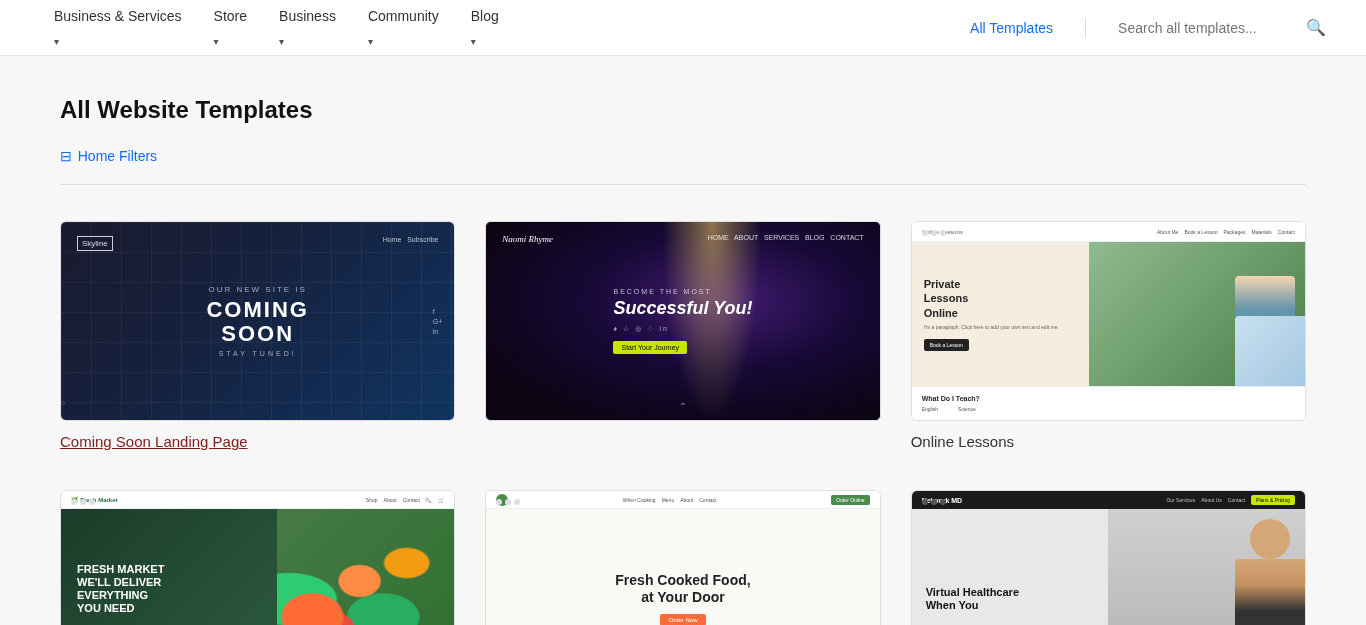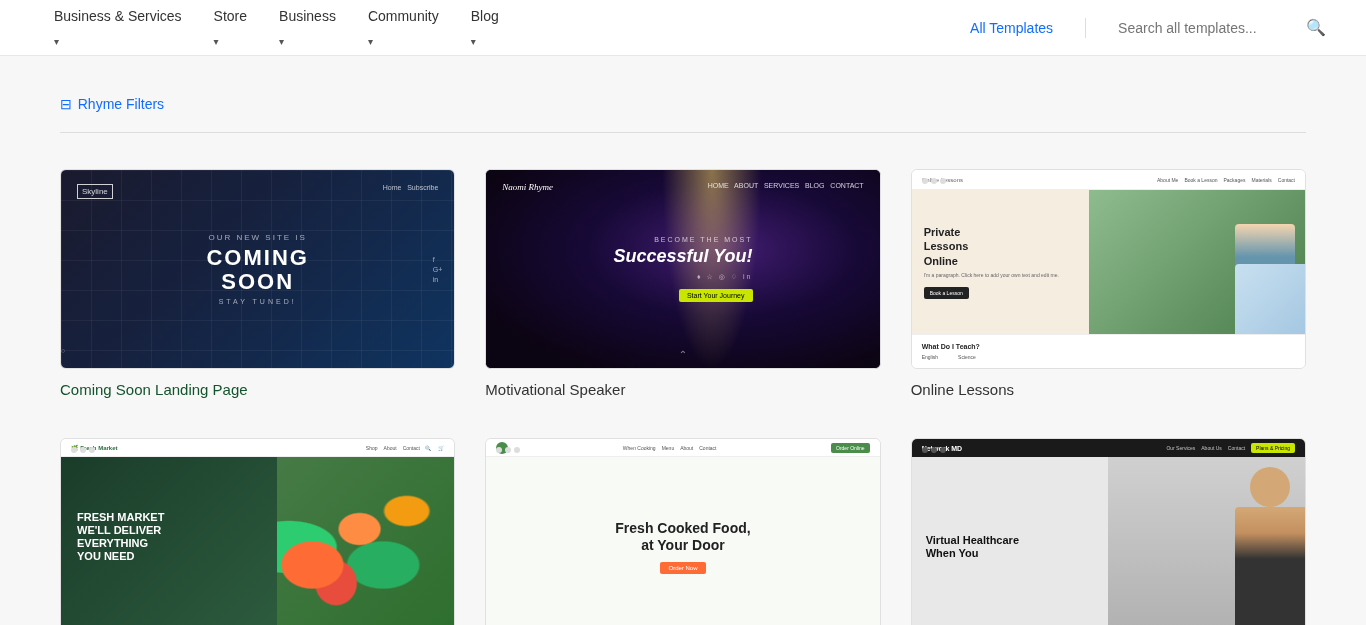--- a/index.html
+++ b/index.html
@@ -126,21 +126,22 @@
       overflow: hidden;
       position: relative;
       background: #ccc;
       border: 1px solid #e0e0e0;
     }
     .template-name {
       font-size: 15px;
       color: #333;
     }
     .template-name.link-style {
-      color: #14532d;
+      color: #7f1d1d;
+      text-decoration: underline;
     }
 
     
     
     .thumb-coming-soon {
       background: linear-gradient(135deg, #1a1a2e 0%, #16213e 40%, #0f3460 100%);
       display: flex;
       flex-direction: column;
       justify-content: center;
       color: #fff;
@@ -709,25 +710,26 @@
     <span class="all-templates-link">All Templates</span>
     <div class="nav-divider"></div>
     <div class="search-wrapper">
       <input class="search-input" type="text" placeholder="Search all templates..." style="">
       <span class="search-icon">🔍</span>
     </div>
   </div>
 </nav>
 
 <div class="main-content">
+  <h1 class="page-title">All Website Templates</h1>
 
   <div class="filter-bar">
     <div class="filter-btn">
       <span class="filter-icon">⊟</span>
-      <span>Rhyme Filters</span>
+      <span>Home Filters</span>
     </div>
   </div>
 
   <div class="template-grid">
 
     <div class="template-card">
       <div class="template-thumb thumb-coming-soon">
         <div class="cs-logo">Skyline</div>
         <div class="cs-nav">Home &nbsp; Subscribe</div>
         <div class="cs-content" style="position:relative;z-index:1;text-align:center;">
@@ -746,29 +748,28 @@
     </div>
 
     <div class="template-card">
       <div class="template-thumb thumb-motivational">
         <div class="mo-bg"></div>
         <div class="mo-light"></div>
         <div class="mo-nav">
           <span style="font-style:italic;font-size:9px;color:#fff;font-family:Georgia,serif;">Naomi Rhyme</span>
           <span>HOME &nbsp; ABOUT &nbsp; SERVICES &nbsp; BLOG &nbsp; CONTACT</span>
         </div>
-        <div class="mo-text" style="position:relative;z-index:2;text-align:right;color:#fff;">
+        <div class="mo-text" style="position:relative;z-index:2;text-align:left;color:#fff;">
           <div class="mo-become">BECOME THE MOST</div>
           <div class="mo-title">Successful You!</div>
           <div class="mo-social">♦ ☆ ◎ ♢ in</div>
           <div class="mo-cta">Start Your Journey</div>
         </div>
         <div class="mo-chevron">⌃</div>
       </div>
-      <span class="template-name">Motivational Speaker</span>
     </div>
 
     <div class="template-card">
       <div class="template-thumb thumb-online-lessons">
         <div class="thumb-ol-dots">
           <span></span>
           <span></span>
           <span></span>
         </div>
         <div class="thumb-ol-nav">

